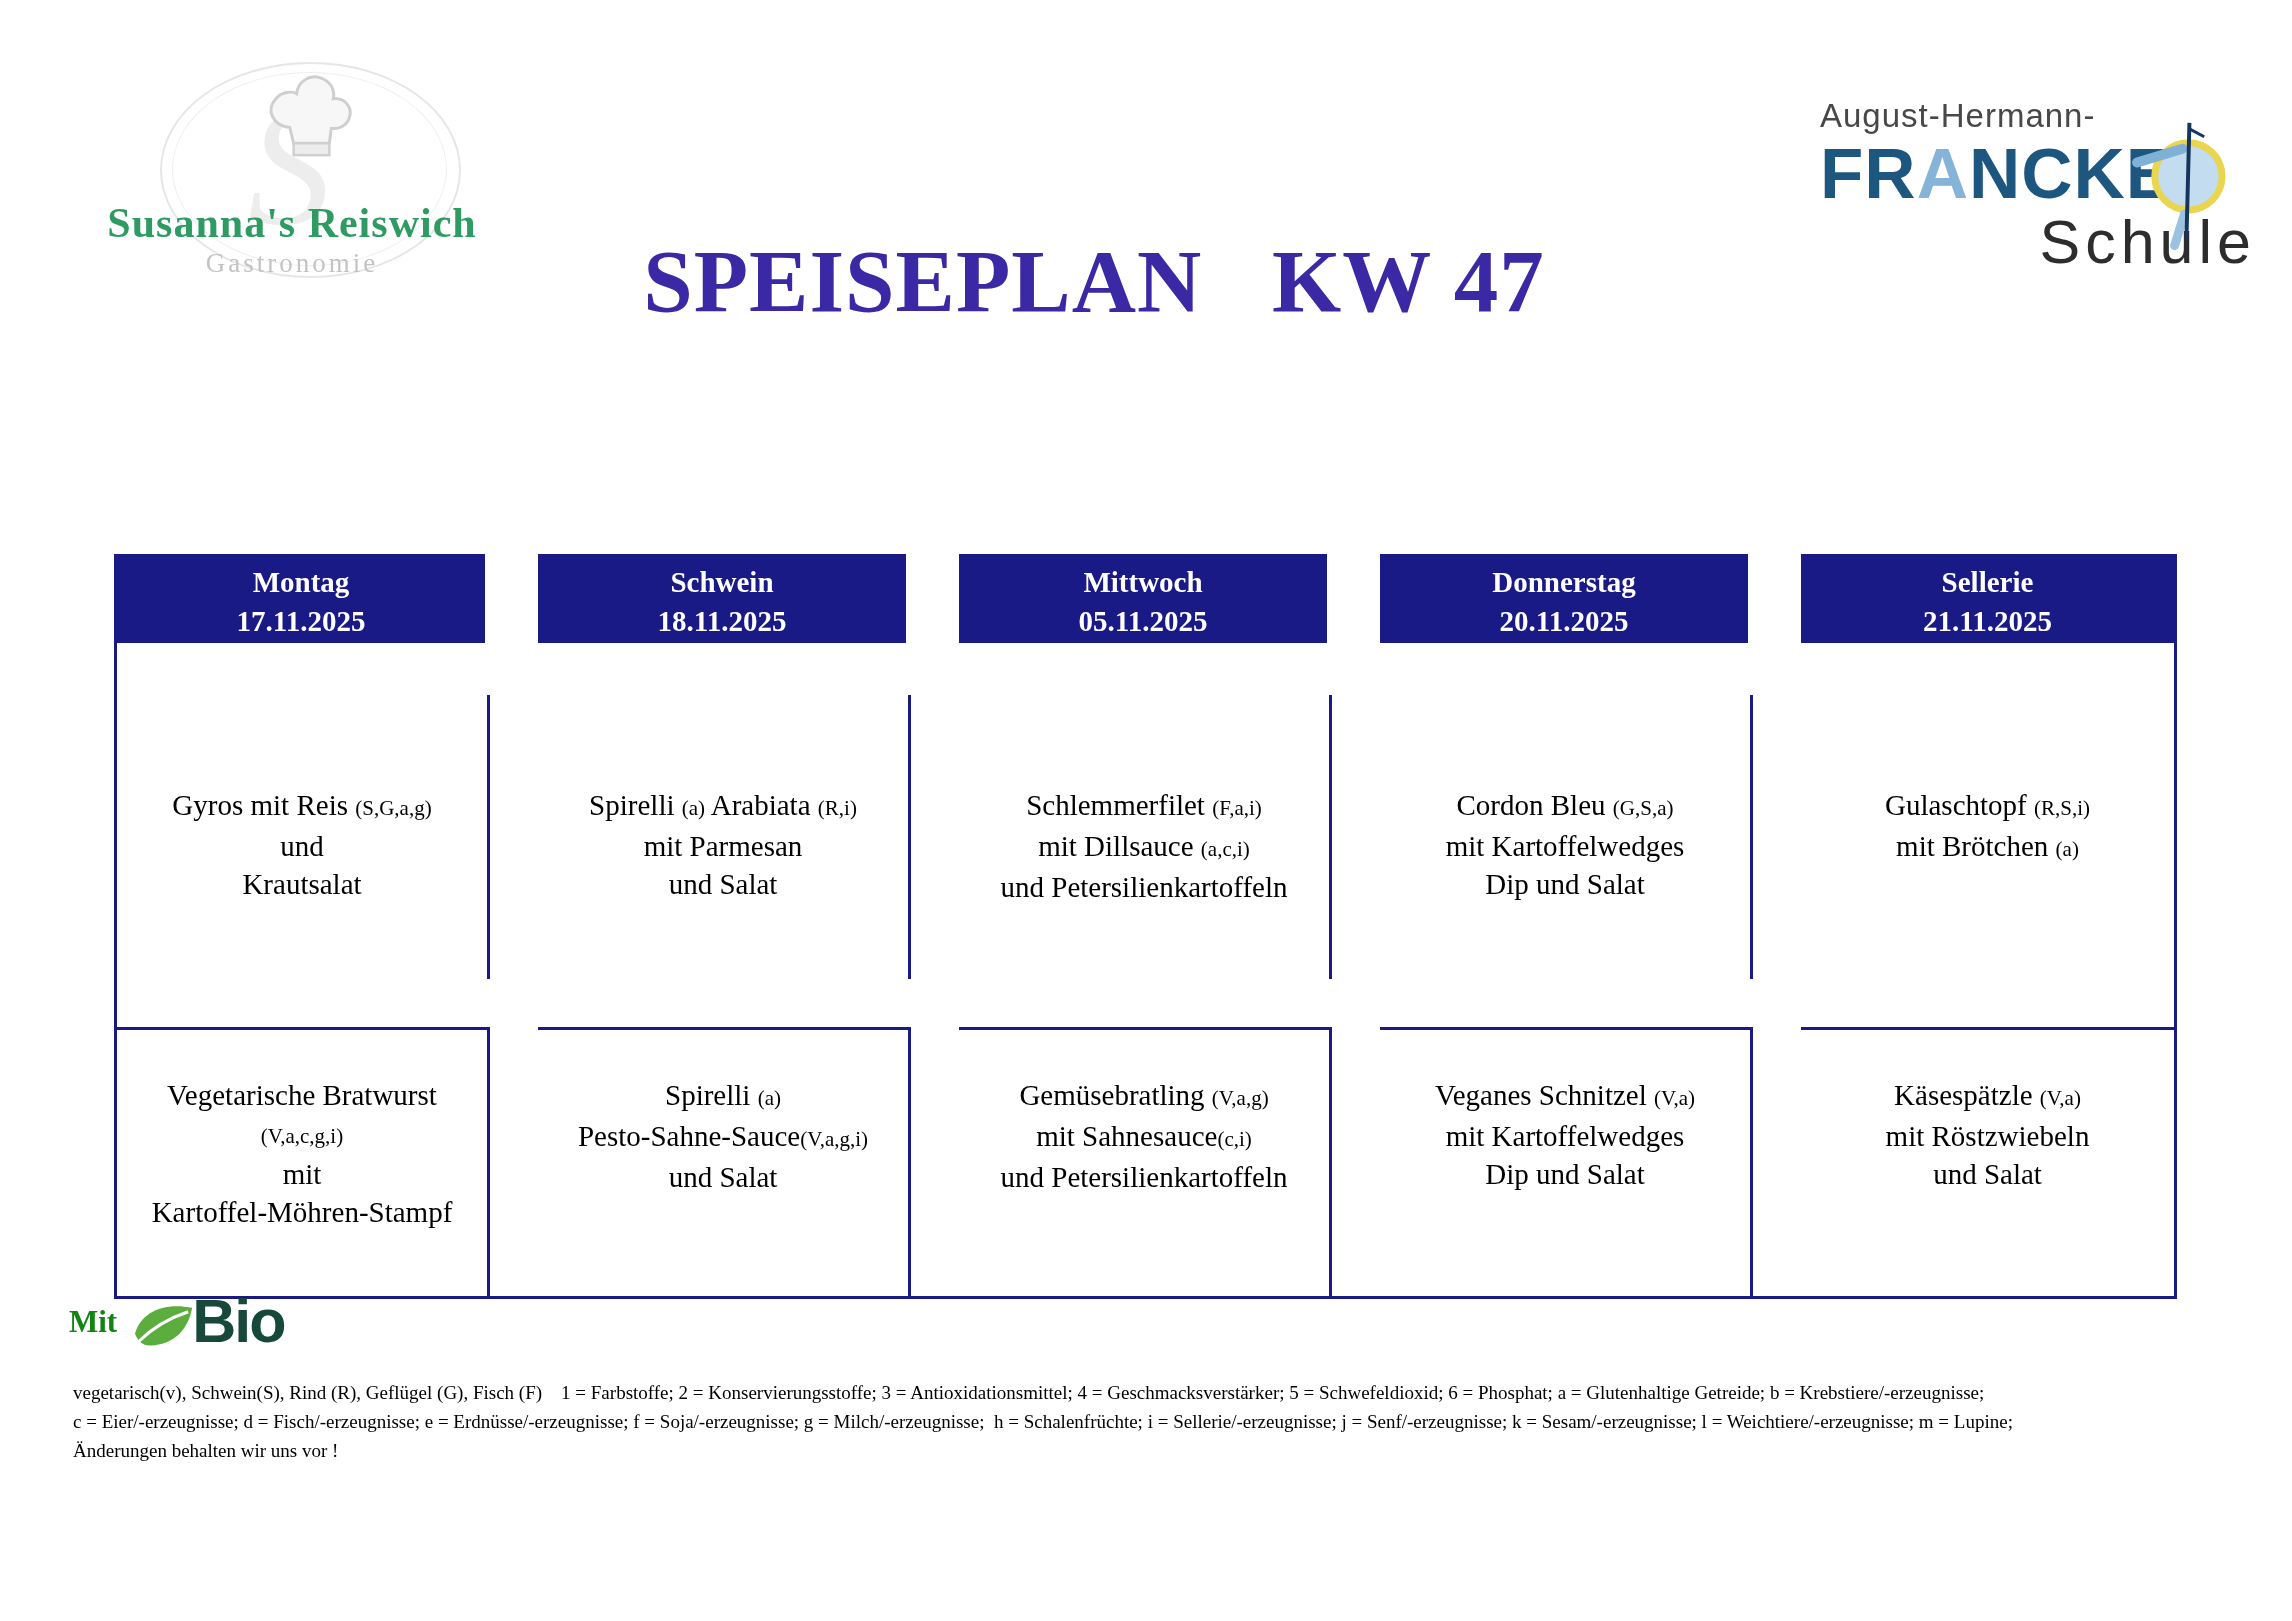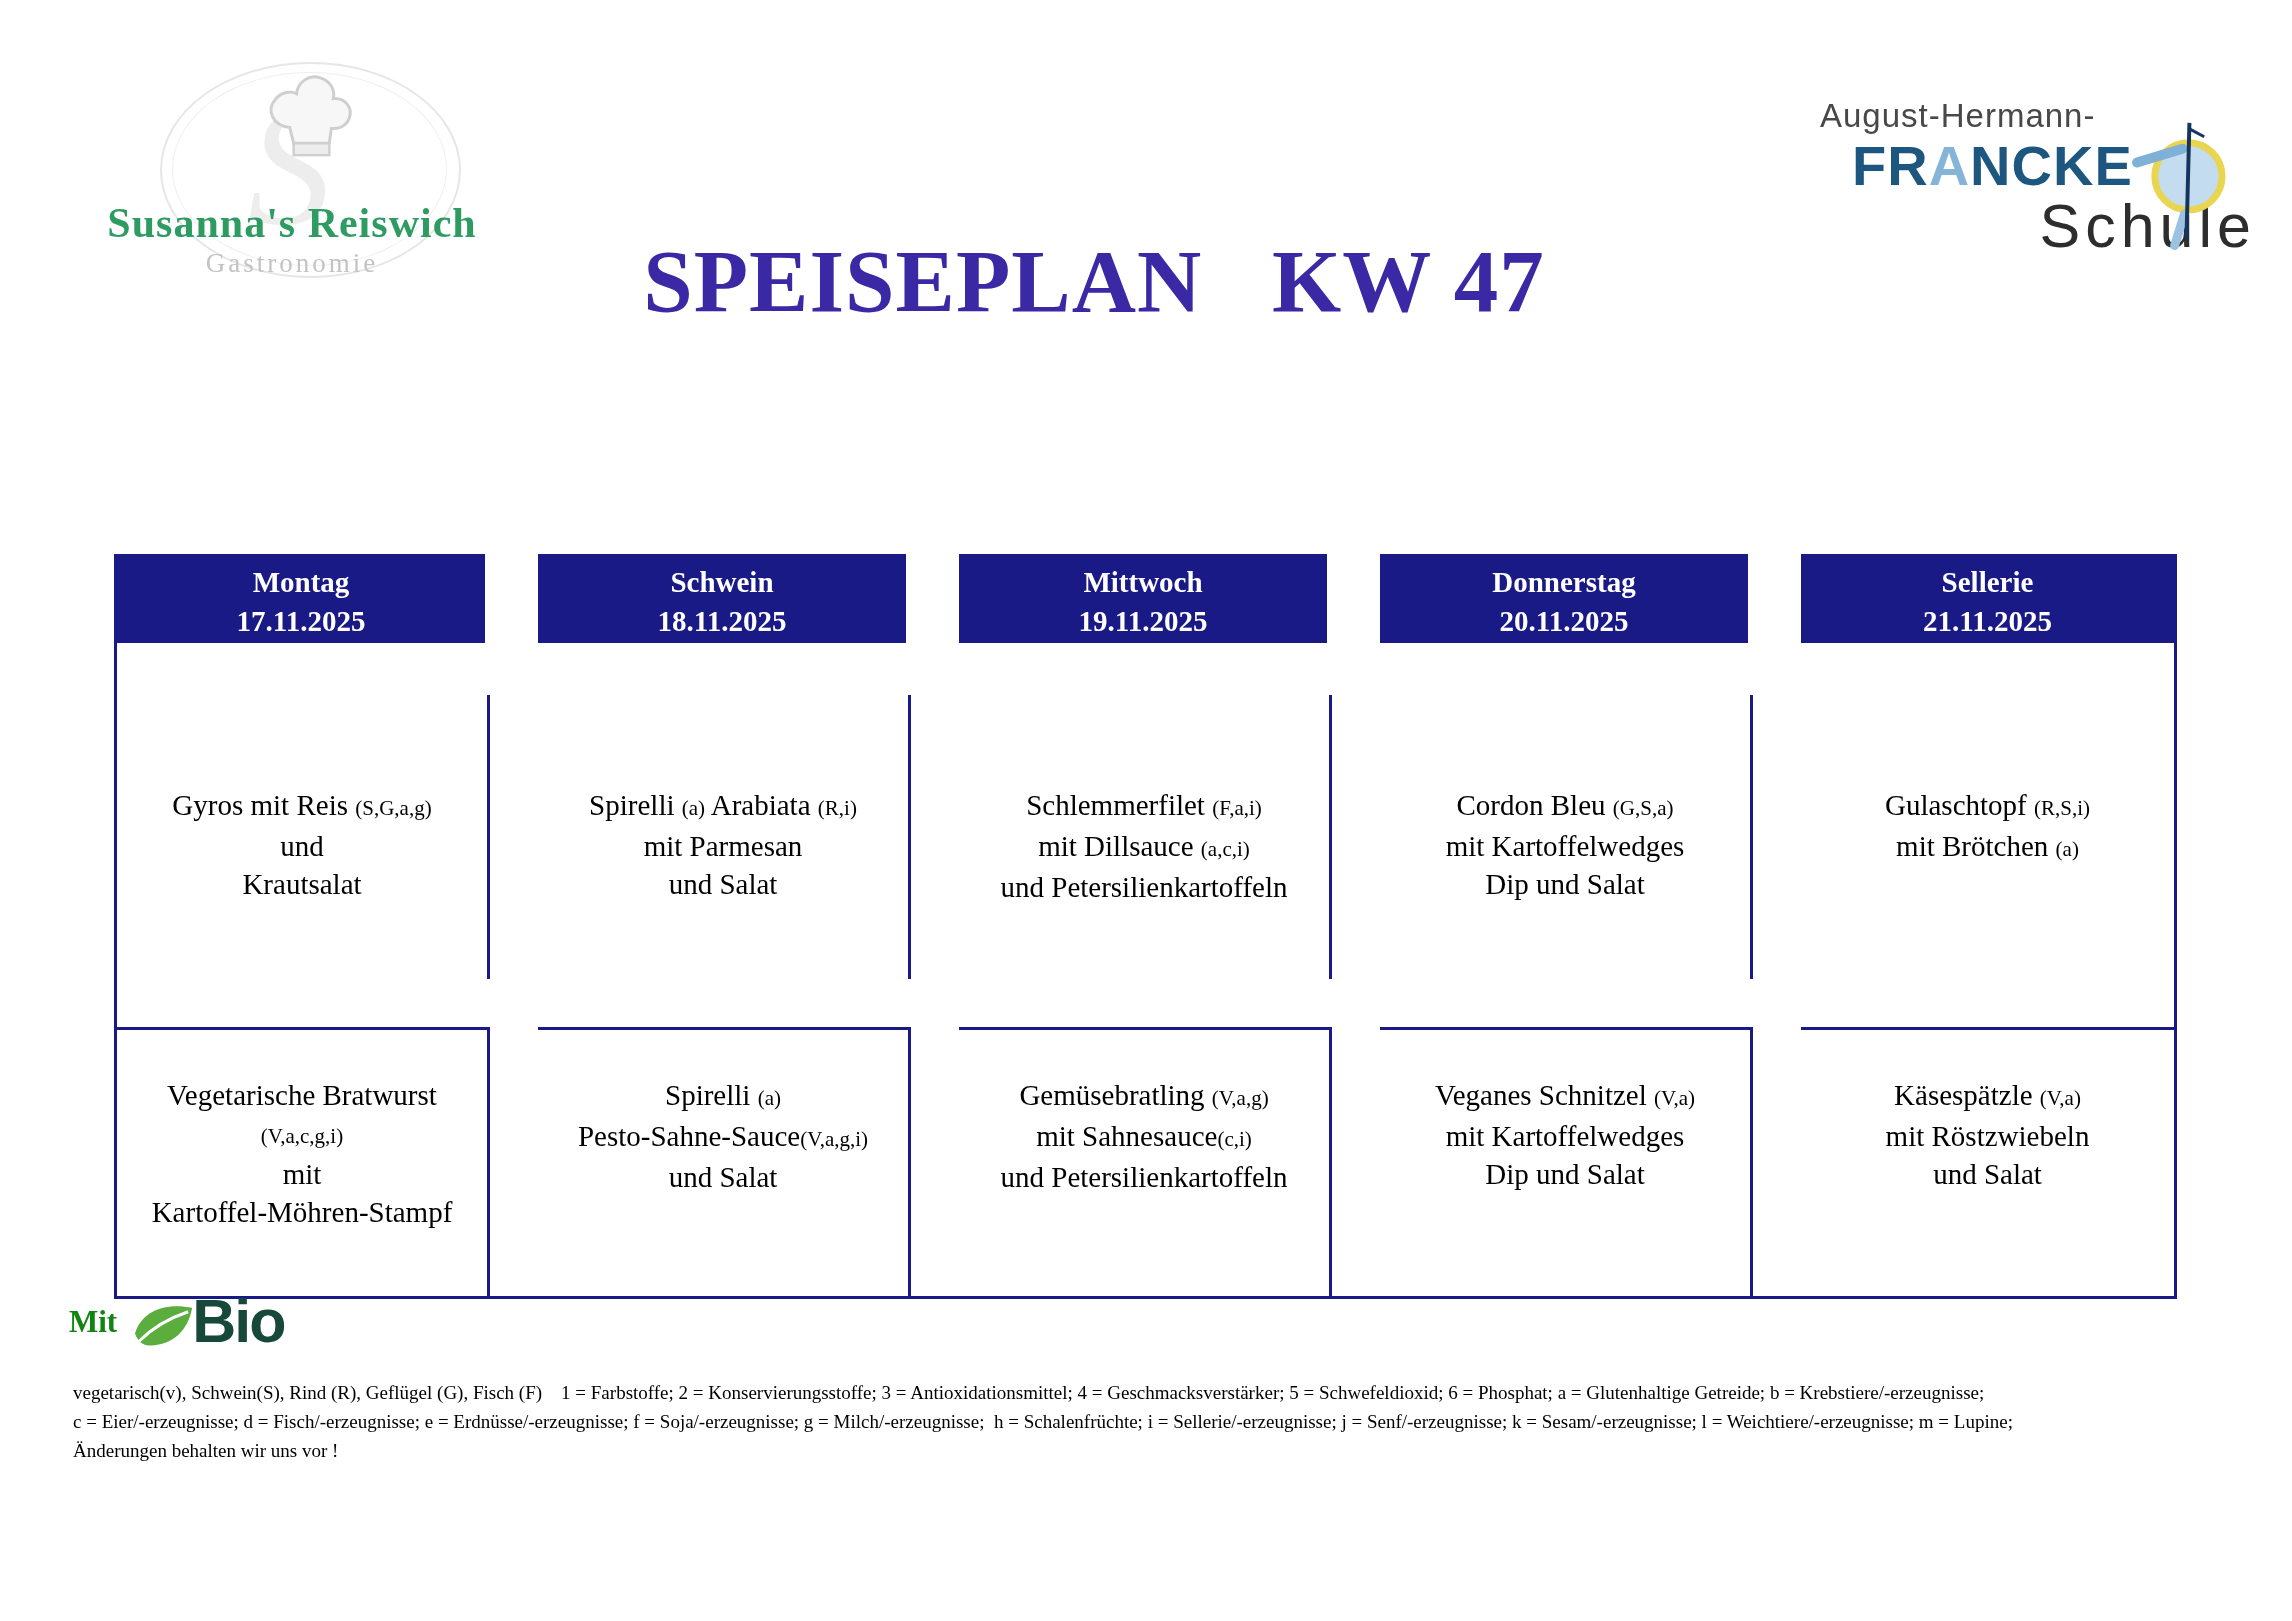--- a/index.html
+++ b/index.html
@@ -18,21 +18,21 @@
   .caterer-script{position:absolute;left:0;top:145px;width:386px;text-align:center;
     font-weight:bold;font-size:42px;color:#2E9B62;white-space:nowrap;letter-spacing:1px;}
   .caterer-sub{position:absolute;left:0;top:194px;width:386px;text-align:center;
     font-family:"Liberation Serif",serif;font-size:27px;color:#c3c3c3;letter-spacing:3px;}
   
   .page-title{position:absolute;top:230px;left:1094px;transform:translateX(-50%);
     font-size:89px;font-weight:bold;color:var(--title);white-space:pre;letter-spacing:1px;}
   
   .school{position:absolute;left:1820px;top:97px;width:436px;font-family:"Liberation Sans",sans-serif;}
   .school-line1{font-size:33px;color:#484848;letter-spacing:1px;}
-  .school-name{font-size:56px;font-weight:bold;color:var(--francke-blue);letter-spacing:1px;line-height:1.05;margin-top:2px;margin-left:32px;}
+  .school-name{font-size:71px;font-weight:bold;color:var(--francke-blue);letter-spacing:1px;line-height:1.05;margin-top:2px;}
   .school-name .light-a{color:var(--francke-light);}
   .school-line3{font-size:61px;color:#2d2d2d;letter-spacing:5px;font-weight:normal;line-height:1.0;text-align:right;}
   .school-symbol{position:absolute;left:297px;top:18px;}
   
   .menu-grid{position:absolute;left:114px;top:554px;width:2057px;
     display:grid;grid-template-columns:repeat(5,1fr);grid-template-rows:93px 284px 269px;
     border-left:3px solid var(--navy);border-right:3px solid var(--navy);border-bottom:3px solid var(--navy);gap:48px;}
   .day-head{background:var(--navy);color:#ffffff;text-align:center;font-weight:bold;
     font-size:29px;line-height:39px;padding-top:9px;border-right:5px solid #ffffff;border-bottom:4px solid #ffffff;}
   .day-head:nth-child(5){border-right:none;}
@@ -91,21 +91,21 @@
     <div class="day-head">
       <div>Montag</div>
       <div>17.11.2025</div>
     </div>
     <div class="day-head">
       <div>Schwein</div>
       <div>18.11.2025</div>
     </div>
     <div class="day-head">
       <div>Mittwoch</div>
-      <div>19.11.2025</div>
+      <div>05.11.2025</div>
     </div>
     <div class="day-head">
       <div>Donnerstag</div>
       <div>20.11.2025</div>
     </div>
     <div class="day-head">
       <div>Sellerie</div>
       <div>21.11.2025</div>
     </div>
     <div class="meal-cell meal1">

